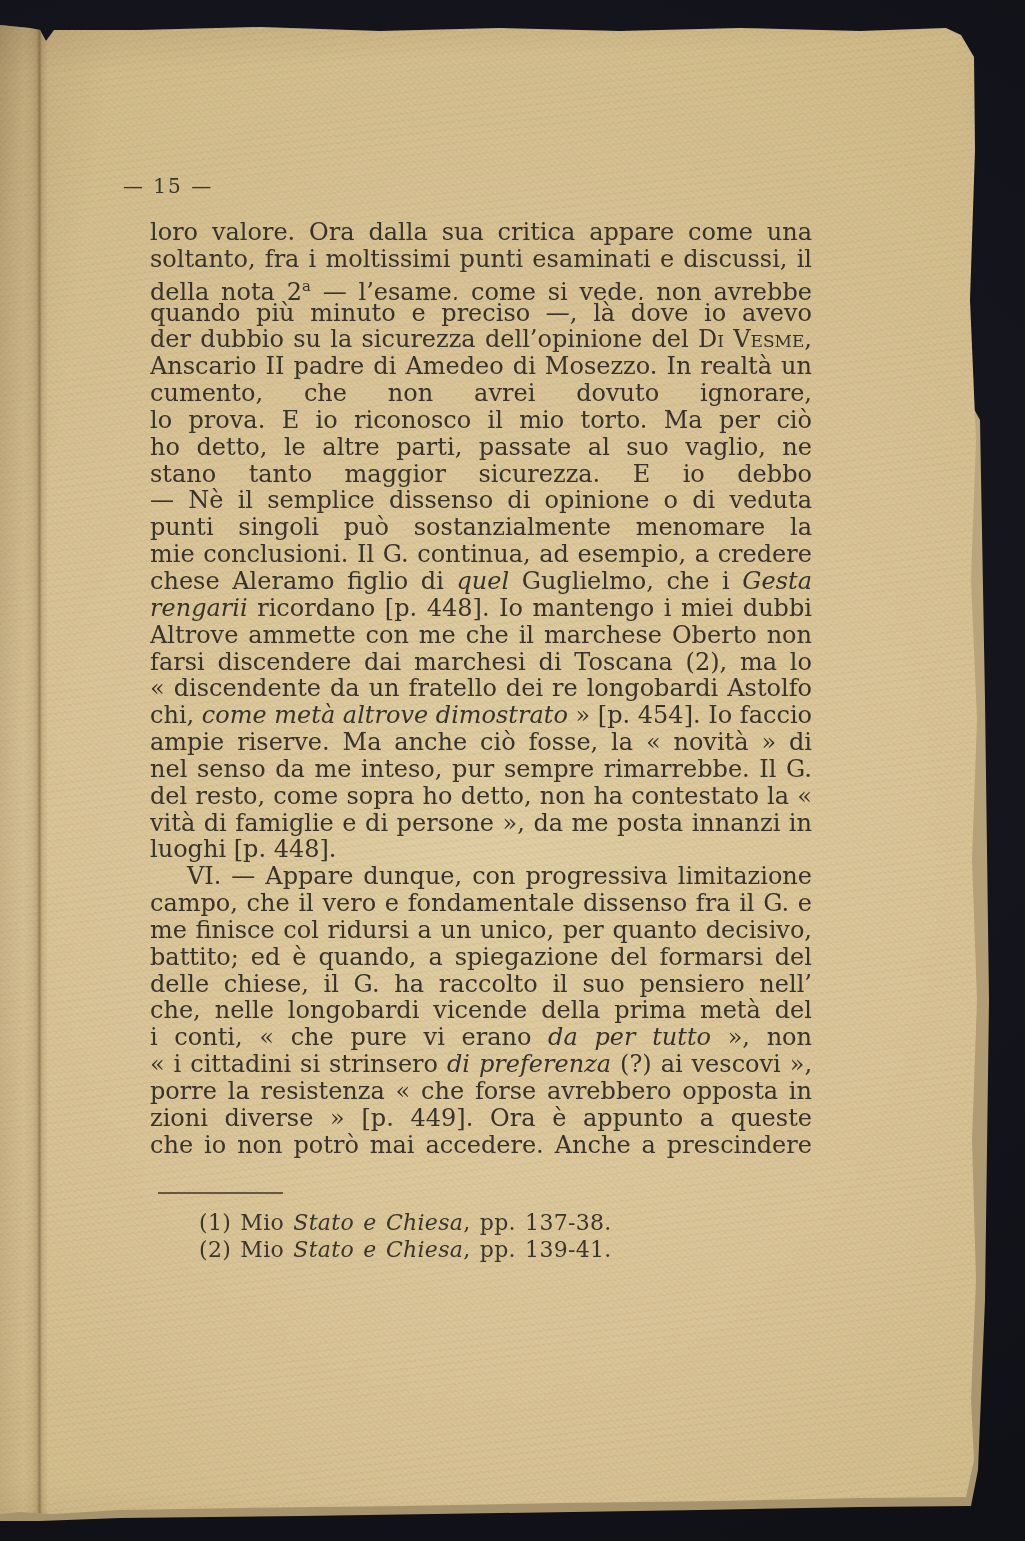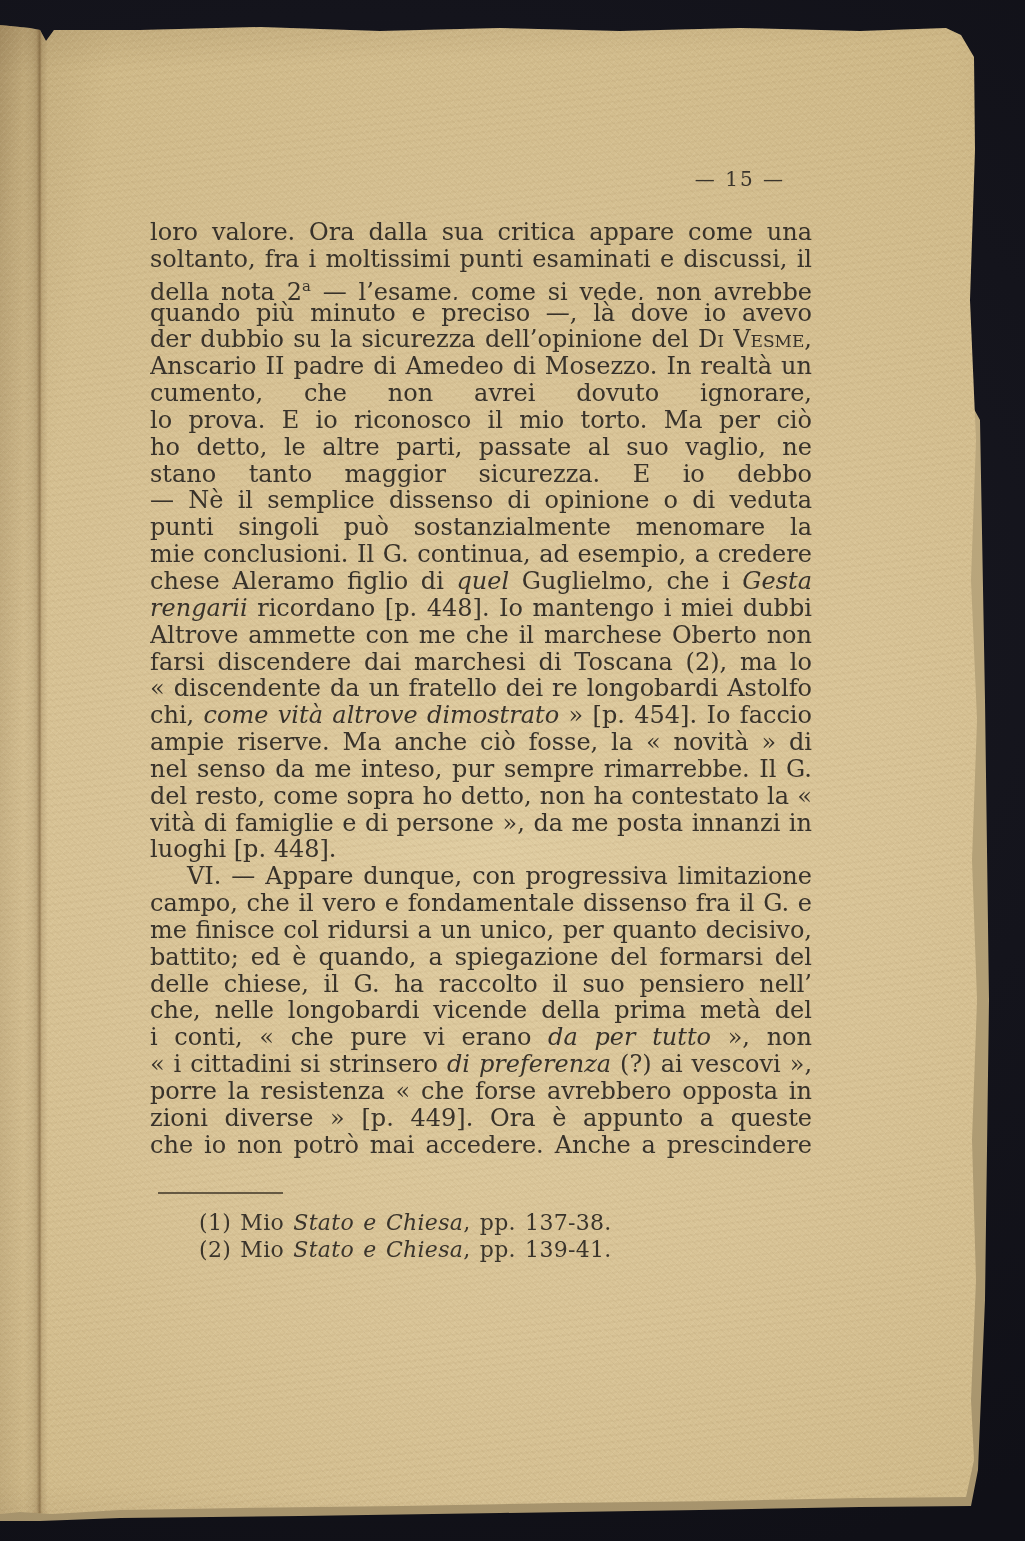--- a/index.html
+++ b/index.html
@@ -55,23 +55,23 @@
     position:absolute;left:0;top:25px;width:40px;height:1489px;
     background:linear-gradient(90deg, rgba(120,95,60,0.16), rgba(120,95,60,0.04) 60%, rgba(70,48,24,0.14) 100%);
   }
   .crease{
     position:absolute;left:33px;top:26px;width:15px;height:1488px;
     background:linear-gradient(90deg,
       rgba(125,95,55,0) 0%, rgba(125,95,55,0.10) 25%,
       rgba(94,66,32,0.48) 47%, rgba(94,66,32,0.16) 58%, rgba(125,95,55,0) 100%);
   }
   .page-number{
-    position:absolute;left:150px;top:167px;width:662px;
+    position:absolute;left:150px;top:174px;width:662px;
     transform:translateX(-27px);
-    text-align:right;font-size:20px;letter-spacing:2px;
+    text-align:left;font-size:20px;letter-spacing:2px;
     color:#3a342b;
   }
   .text-block{
     position:absolute;left:150px;top:219px;width:662px;
     font-size:24px;line-height:26.85px;color:#38322a;
   }
   .text-block .tline{
     text-align:justify;text-align-last:justify;
     height:26.85px;overflow:hidden;white-space:normal;
   }
@@ -117,21 +117,21 @@
       <div class="tline"><span>ho detto, le altre parti, passate al suo vaglio, ne acqui-</span></div>
       <div class="tline"><span>stano tanto maggior sicurezza. E io debbo sapergliene grado.</span></div>
       <div class="tline"><span>— Nè il semplice dissenso di opinione o di veduta sempre</span></div>
       <div class="tline"><span>punti singoli può sostanzialmente menomare la portata delle</span></div>
       <div class="tline"><span>mie conclusioni. Il G. continua, ad esempio, a credere il mar-</span></div>
       <div class="tline"><span>chese Aleramo figlio di </span><span class="it">quel</span><span> Guglielmo, che i </span><span class="it">Gesta Be-</span></div>
       <div class="tline"><span class="it">rengarii</span><span> ricordano [p. 448]. Io mantengo i miei dubbi (1).</span></div>
       <div class="tline"><span>Altrove ammette con me che il marchese Oberto non debba</span></div>
       <div class="tline"><span>farsi discendere dai marchesi di Toscana (2), ma lo vuole</span></div>
       <div class="tline"><span>« discendente da un fratello dei re longobardi Astolfo e Ra-</span></div>
-      <div class="tline"><span>chi, </span><span class="it">come vità altrove dimostrato</span><span> » [p. 454]. Io faccio le più</span></div>
+      <div class="tline"><span>chi, </span><span class="it">come metà altrove dimostrato</span><span> » [p. 454]. Io faccio le più</span></div>
       <div class="tline"><span>ampie riserve. Ma anche ciò fosse, la « novità » di famiglia,</span></div>
       <div class="tline"><span>nel senso da me inteso, pur sempre rimarrebbe. Il G. stesso,</span></div>
       <div class="tline"><span>del resto, come sopra ho detto, non ha contestato la « no-</span></div>
       <div class="tline"><span>vità di famiglie e di persone », da me posta innanzi in più</span></div>
       <div class="tline nojust"><span>luoghi [p. 448].</span></div>
       <div class="tline indent"><span>VI. — Appare dunque, con progressiva limitazione del</span></div>
       <div class="tline"><span>campo, che il vero e fondamentale dissenso fra il G. e</span></div>
       <div class="tline"><span>me finisce col ridursi a un unico, per quanto decisivo, di-</span></div>
       <div class="tline"><span>battito; ed è quando, a spiegazione del formarsi del potere</span></div>
       <div class="tline"><span>delle chiese, il G. ha raccolto il suo pensiero nell’ affermare</span></div>

